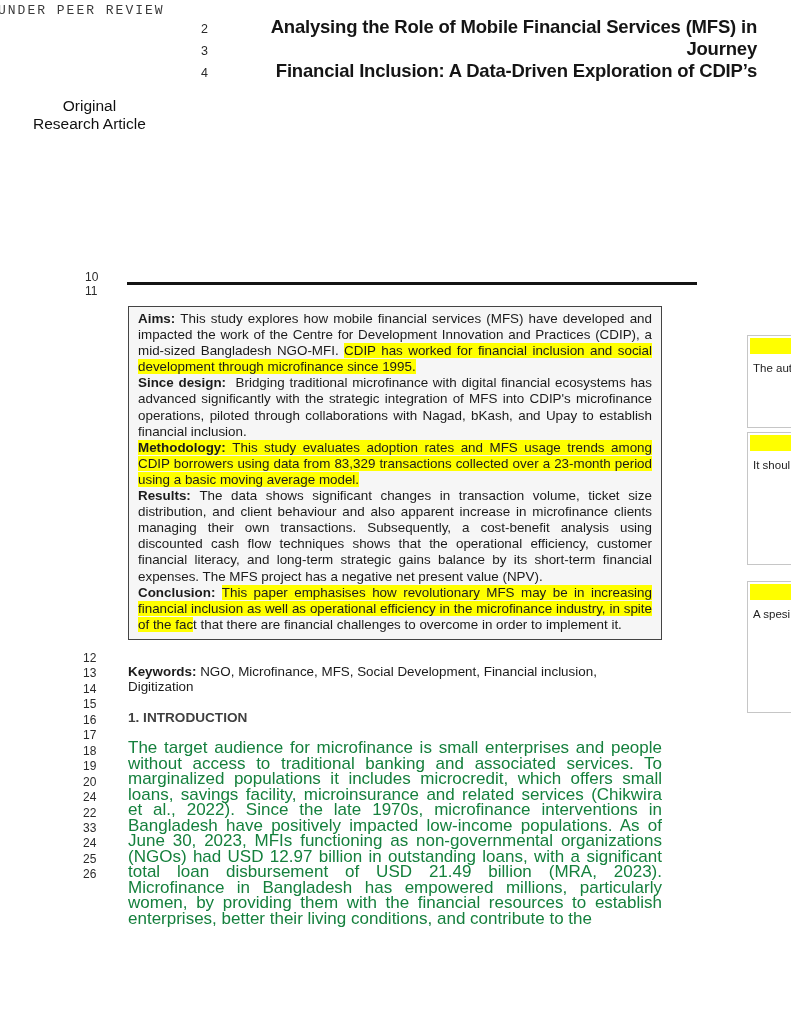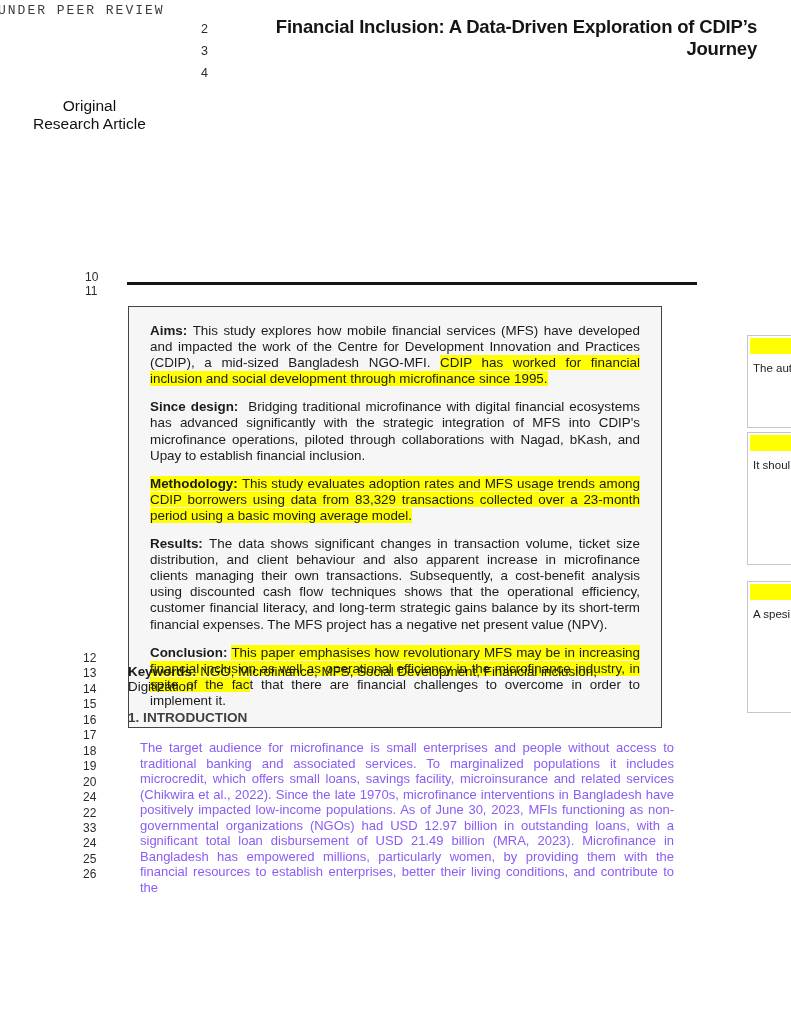--- a/index.html
+++ b/index.html
@@ -37,32 +37,32 @@
     width:22px;font-size:12px;color:#2a2a2a;
   }
   .nums-above{left:85px;top:271px;line-height:13.6px;}
   .nums-below{left:83px;top:651px;line-height:15.45px;}
   .abstract-box{
     left:128px;top:306px;width:534px;box-sizing:border-box;
     border:1px solid #444;background:#f6f6f6;
     padding:4px 9px 6px 9px;
     font-size:13.4px;line-height:16.1px;text-align:justify;color:#1b1b1b;
   }
-  .abstract-box p{margin:12px;}
+  .abstract-box p{margin:0;}
   .b{font-weight:bold;}
   .h{background:var(--hl,#ffff00);}
   .keywords{
     left:128px;top:664px;width:534px;font-size:13.4px;color:#1b1b1b;
   }
   .section-heading{
     left:128px;top:710px;font-size:13.6px;font-weight:bold;color:#404040;
   }
   .intro-para{
-    left:140px;top:740px;width:534px;
-    font-size:13px;line-height:15.5px;text-align:justify;color:#8b5cf6;
+    left:128px;top:740px;width:534px;
+    font-size:17px;line-height:15.5px;text-align:justify;color:#15803d;
   }
   .comment-box{
     left:747px;width:120px;box-sizing:border-box;
     border:1px solid #c6c6c6;background:#ffffff;
   }
   .comment-box .bar{
     height:16px;margin:2px;background:var(--hl,#ffff00);
   }
   .comment-box .ctext{
     padding:6px 4px 0 5px;font-size:11.5px;color:#222;white-space:nowrap;
@@ -78,22 +78,23 @@
 
   <div class="abs review-status">UNDER PEER REVIEW</div>
 
   <div class="abs title-nums">
     <div>2</div>
     <div>3</div>
     <div>4</div>
   </div>
 
   <div class="abs paper-title">
+    <div>Analysing the Role of Mobile Financial Services (MFS) in</div>
+    <div>Journey</div>
     <div>Financial Inclusion: A Data-Driven Exploration of CDIP’s</div>
-    <div>Journey</div>
   </div>
 
   <div class="abs article-type">
     <div>Original</div>
     <div>Research Article</div>
   </div>
 
   <div class="abs rule"></div>
 
   <div class="abs linenum-col nums-above">

